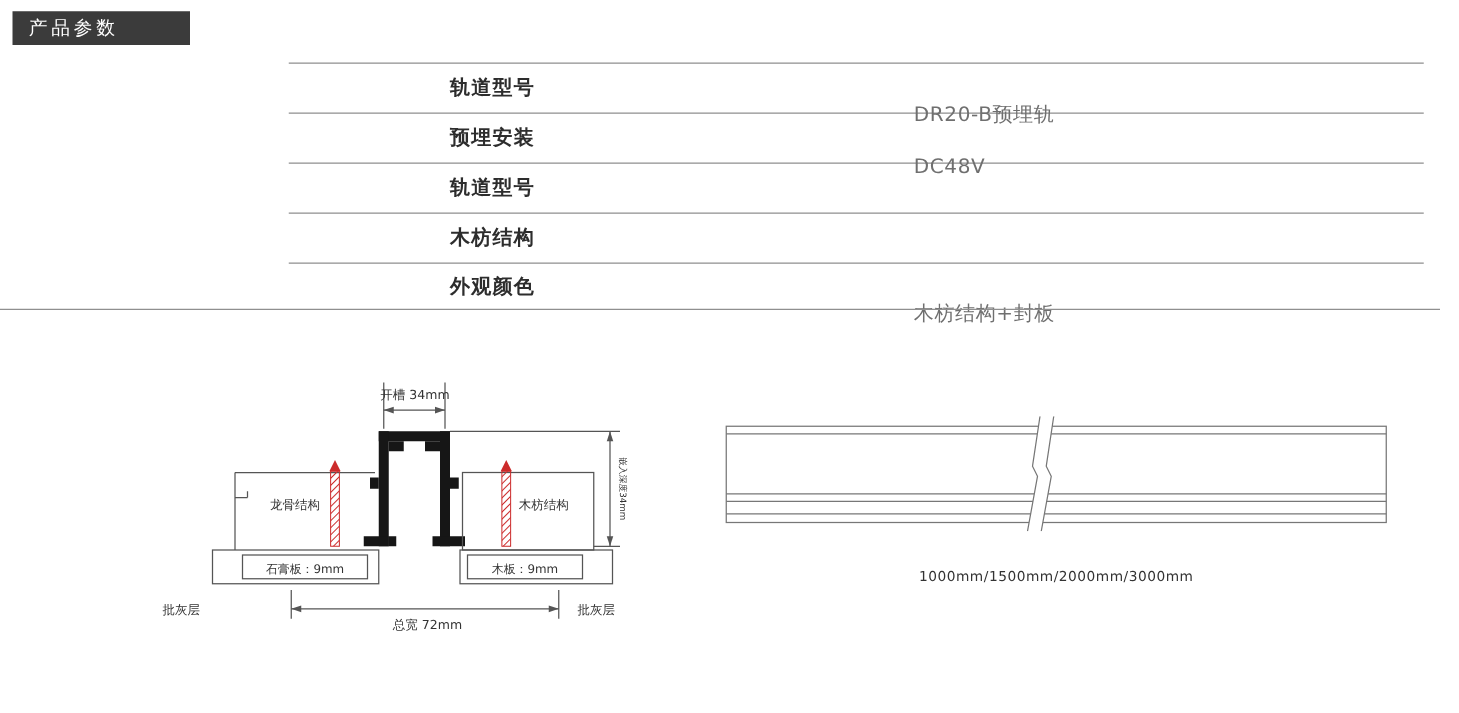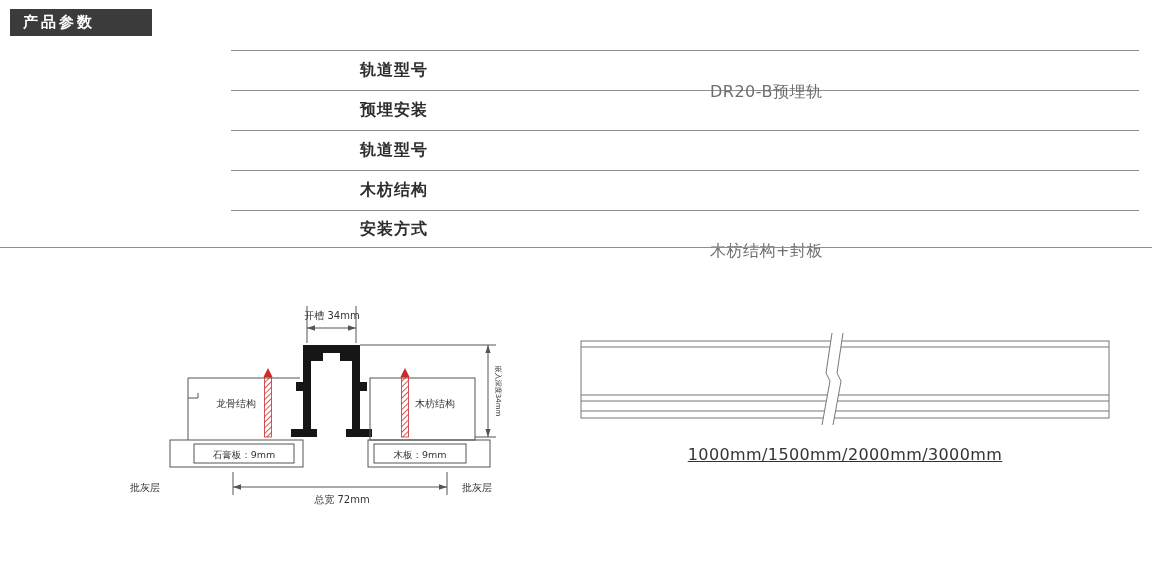--- a/index.html
+++ b/index.html
@@ -2,64 +2,65 @@
 <html><head>
 <meta charset="utf-8">
 <style>
   * { margin:0; padding:0; box-sizing:border-box; }
   html,body { width:1167px; height:570px; background:#ffffff;
     font-family:"DejaVu Sans","Liberation Sans",sans-serif; }
   body { position:relative; overflow:hidden; }
 
   .badge { position:absolute; left:10px; top:9px; width:142px; height:27px;
     background:#3b3b3b; color:#ffffff; display:flex; align-items:center;
-    padding-left:13px; font-size:15px; font-weight:bold; letter-spacing:3px; }
+    padding-left:13px; font-size:15px; font-weight:normal; letter-spacing:3px; }
 
   .spec-table { position:absolute; left:231px; top:50px; width:908px;
     border-top:1px solid #8f8f8f; }
   .spec-row { display:flex; height:40px; align-items:center;
-    border-bottom:1px solid #8f8f8f; }
+    border-bottom:1px solid #8f8f8f;gap:21px; }
   .spec-row:last-child { border-bottom:none; height:37px; }
   .spec-label { flex:0 0 479px; padding-left:129px; font-size:16px;
     color:#2d2d2d; font-weight:bold; letter-spacing:1px; }
   .spec-value { flex:1; font-size:16px; color:#6f6f6f; letter-spacing:0.5px;margin-top:44px; }
 
   .full-divider { position:absolute; left:0; top:247px; width:1152px; height:0;
     border-top:1px solid #8f8f8f; }
 
   .cross-section { position:absolute; left:128px; top:298px; }
   .rail-block { position:absolute; left:580px; top:333px; width:530px; }
-  .rail-lengths { margin-top:16px; text-align:center; font-size:16px;
-    color:#333333; letter-spacing:0.4px;text-decoration:underline; }
+  .rail-lengths { margin-top:26px; text-align:center; font-size:11px;
+    color:#333333; letter-spacing:0.4px; }
 
   svg text { font-family:"DejaVu Sans","Liberation Sans",sans-serif; fill:#333333; }
 </style>
 </head>
 <body>
 
 <div class="badge">
   <span>产品参数</span>
 </div>
 
 <div class="spec-table">
   <div class="spec-row">
     <div class="spec-label">轨道型号</div>
     <div class="spec-value">DR20-B预埋轨</div>
   </div>
   <div class="spec-row">
     <div class="spec-label">预埋安装</div>
+    <div class="spec-value">DC48V</div>
   </div>
   <div class="spec-row">
     <div class="spec-label">轨道型号</div>
   </div>
   <div class="spec-row">
     <div class="spec-label">木枋结构</div>
   </div>
   <div class="spec-row">
-    <div class="spec-label">安装方式</div>
+    <div class="spec-label">外观颜色</div>
     <div class="spec-value">木枋结构+封板</div>
   </div>
 </div>
 
 <div class="full-divider"></div>
 
 <svg class="cross-section" width="392" height="215" viewBox="0 0 392 215">
   <defs>
     <pattern id="hatch" width="4" height="4" patternUnits="userSpaceOnUse" patternTransform="rotate(45)">
       <line x1="0" y1="0" x2="0" y2="4" stroke="#cc2b2b" stroke-width="1.6"></line>

